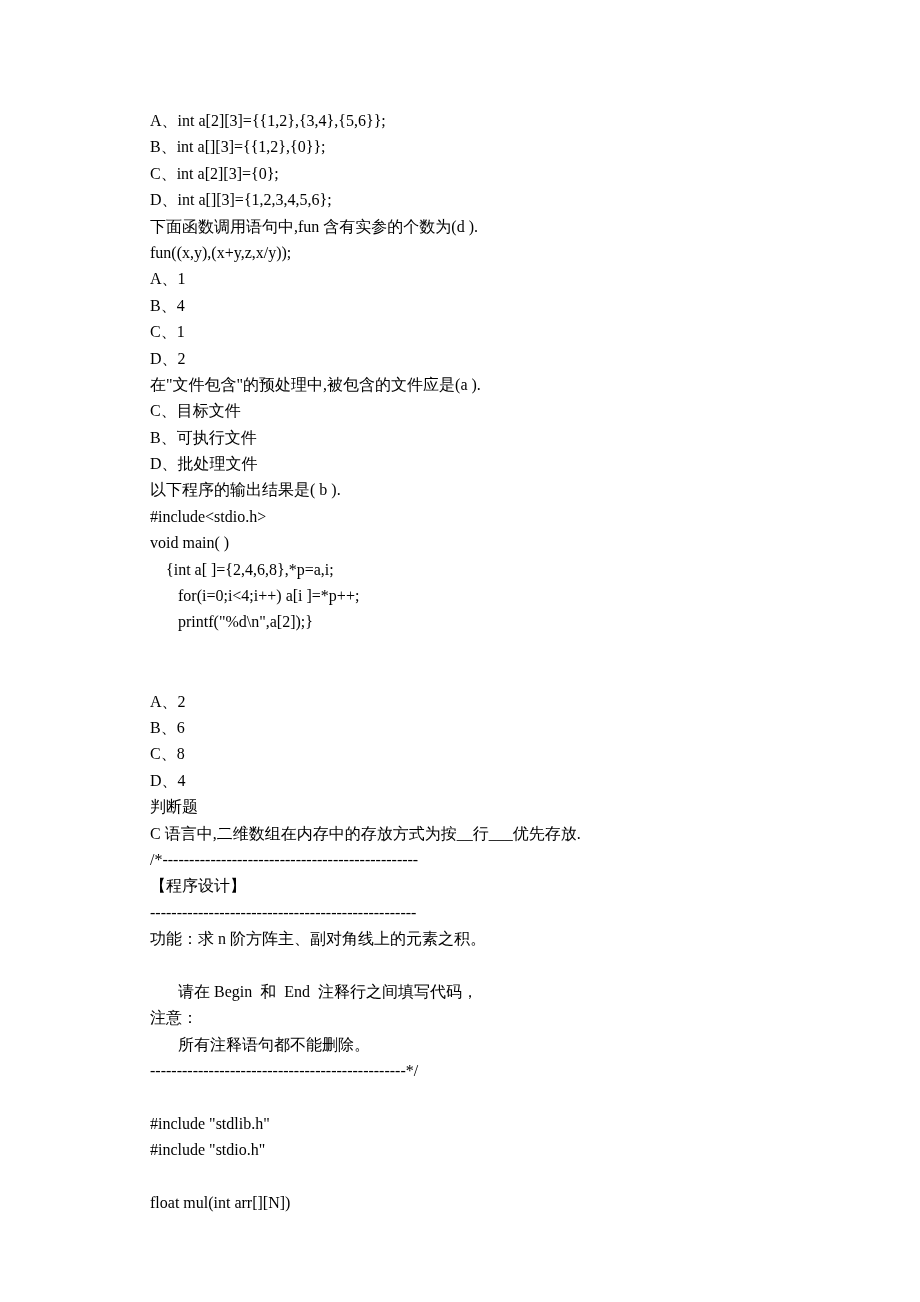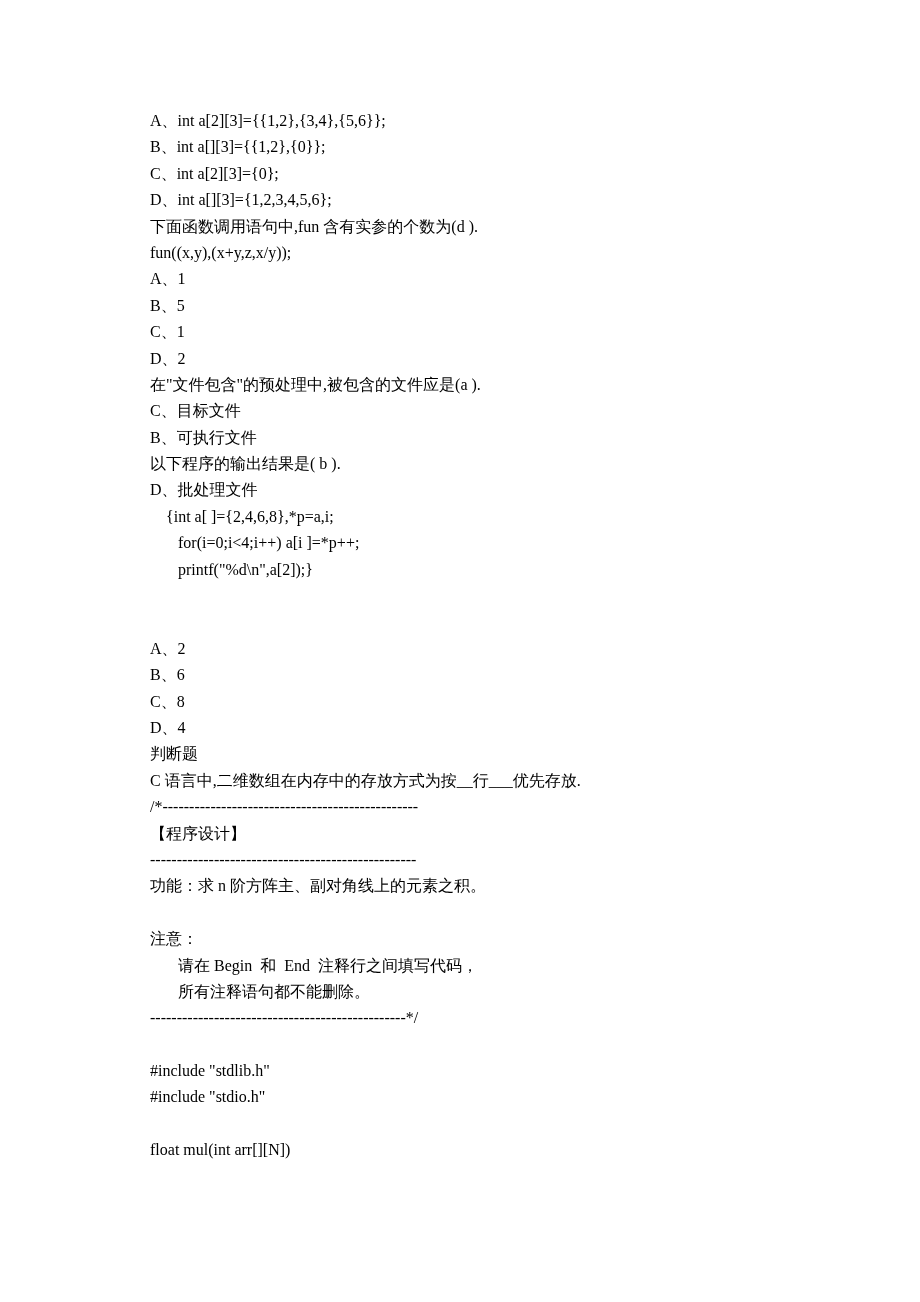--- a/index.html
+++ b/index.html
@@ -23,46 +23,48 @@
 <body>
 
 <div class="page">
   <div class="line">A、int a[2][3]={{1,2},{3,4},{5,6}};</div>
   <div class="line">B、int a[][3]={{1,2},{0}};</div>
   <div class="line">C、int a[2][3]={0};</div>
   <div class="line">D、int a[][3]={1,2,3,4,5,6};</div>
   <div class="line">下面函数调用语句中,fun 含有实参的个数为(d ).</div>
   <div class="line">fun((x,y),(x+y,z,x/y));</div>
   <div class="line">A、1</div>
-  <div class="line">B、5</div>
+  <div class="line">B、4</div>
   <div class="line">C、1</div>
   <div class="line">D、2</div>
   <div class="line">在"文件包含"的预处理中,被包含的文件应是(a ).</div>
   <div class="line">C、目标文件</div>
   <div class="line">B、可执行文件</div>
+  <div class="line">D、批处理文件</div>
   <div class="line">以下程序的输出结果是( b ).</div>
-  <div class="line">D、批处理文件</div>
+  <div class="line">#include&lt;stdio.h&gt;</div>
+  <div class="line">void main( )</div>
   <div class="line">    {int a[ ]={2,4,6,8},*p=a,i;</div>
   <div class="line">       for(i=0;i&lt;4;i++) a[i ]=*p++;</div>
   <div class="line">       printf("%d\n",a[2]);}</div>
   <div class="line">&nbsp;</div>
   <div class="line">&nbsp;</div>
   <div class="line">A、2</div>
   <div class="line">B、6</div>
   <div class="line">C、8</div>
   <div class="line">D、4</div>
   <div class="line">判断题</div>
   <div class="line">C 语言中,二维数组在内存中的存放方式为按__行___优先存放.</div>
   <div class="line">/*------------------------------------------------</div>
   <div class="line">【程序设计】</div>
   <div class="line">--------------------------------------------------</div>
   <div class="line">功能：求 n 阶方阵主、副对角线上的元素之积。</div>
   <div class="line">&nbsp;</div>
+  <div class="line">       请在 Begin  和  End  注释行之间填写代码，</div>
   <div class="line">注意：</div>
-  <div class="line">       请在 Begin  和  End  注释行之间填写代码，</div>
   <div class="line">       所有注释语句都不能删除。</div>
   <div class="line">------------------------------------------------*/</div>
   <div class="line">&nbsp;</div>
   <div class="line">#include "stdlib.h"</div>
   <div class="line">#include "stdio.h"</div>
   <div class="line">&nbsp;</div>
   <div class="line">float mul(int arr[][N])</div>
 </div>
 
 </body></html>

